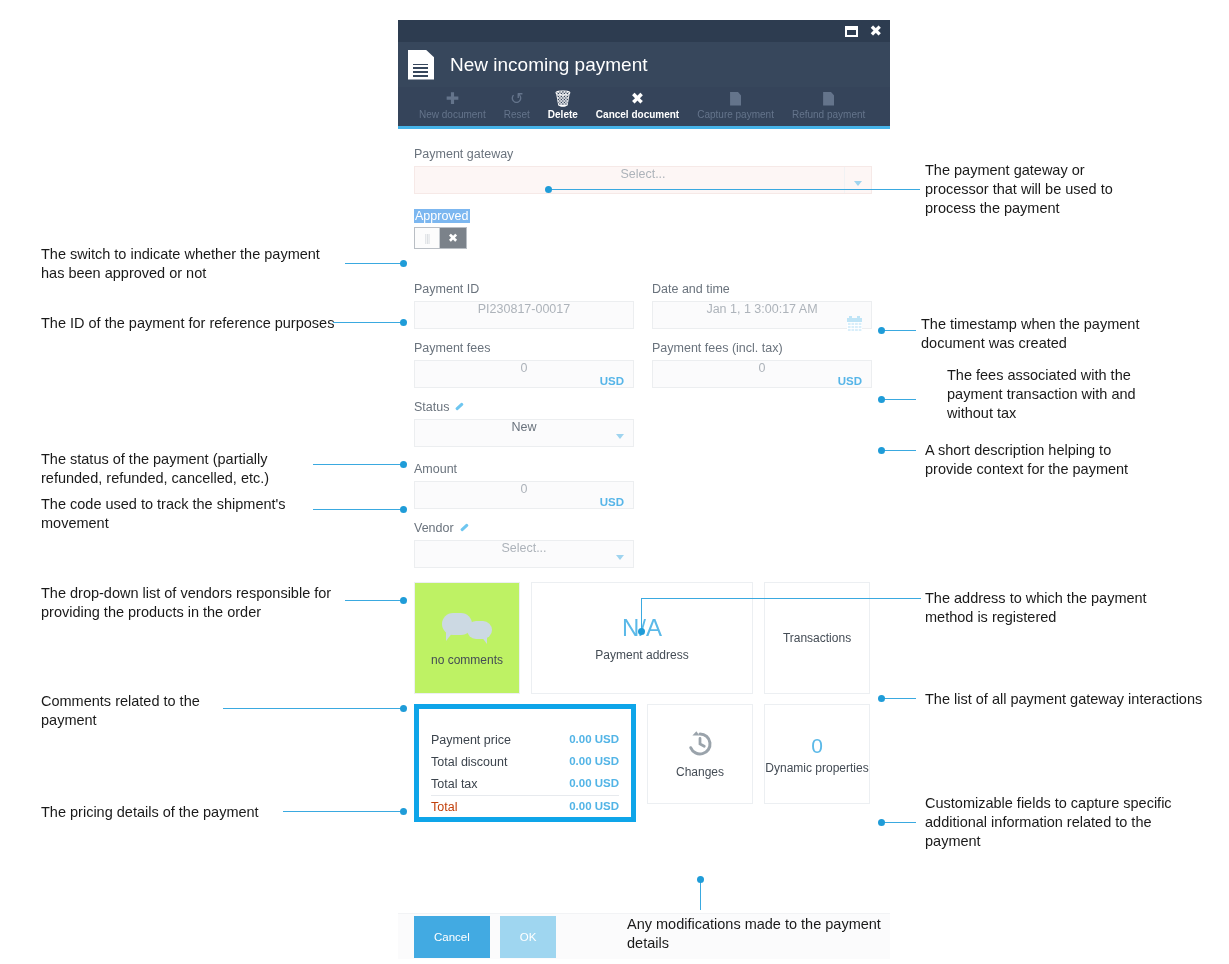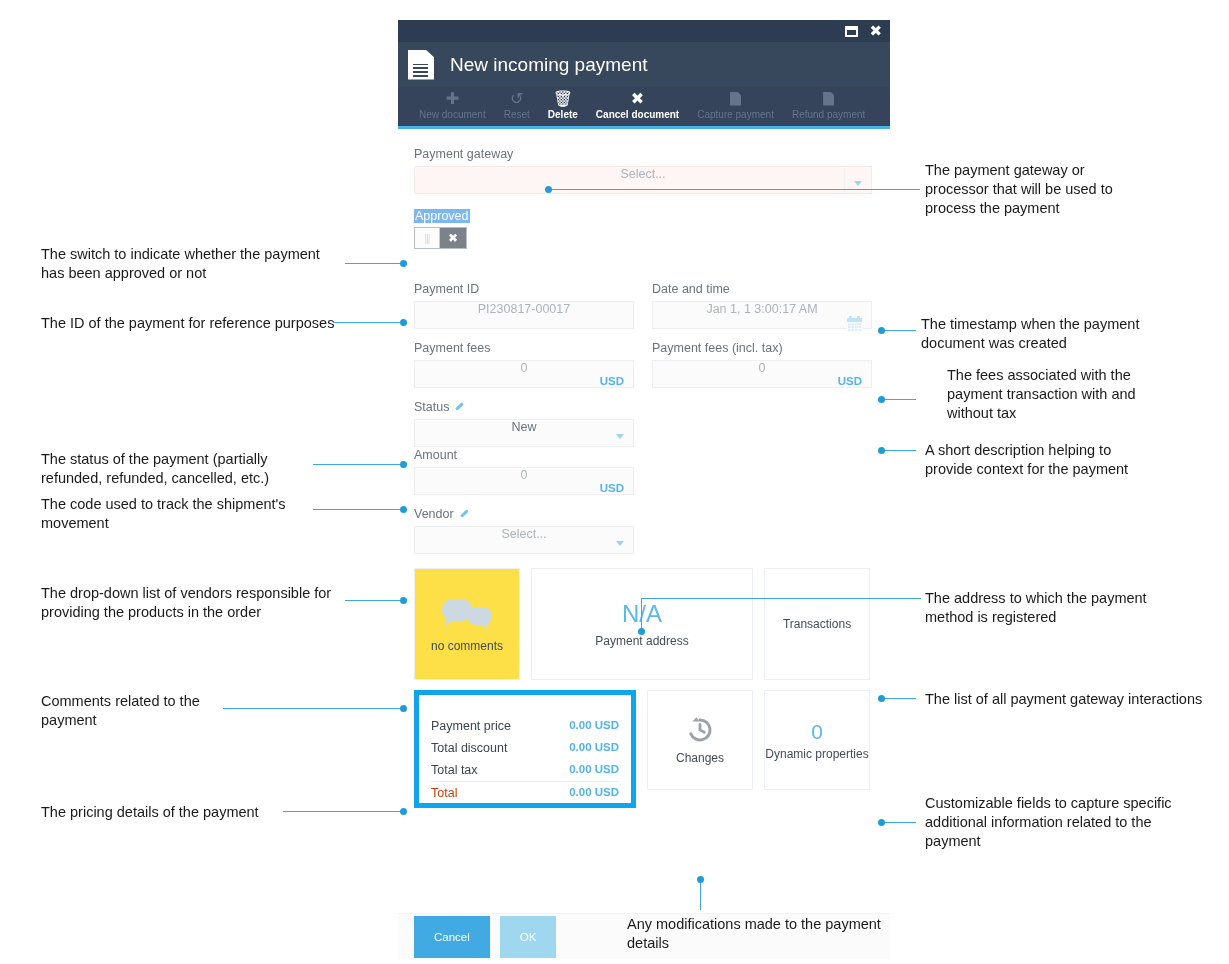--- a/index.html
+++ b/index.html
@@ -330,21 +330,21 @@
     box-sizing: border-box;
     display: flex;
     flex-direction: column;
     align-items: center;
     justify-content: center;
     background: #ffffff;
     cursor: pointer;
   }
   .tile-comments {
     width: 106px; height: 112px;
-    background: #fde047;
+    background: #bef264;
   }
   .tile-addr { width: 222px; height: 112px; }
   .tile-trans { width: 106px; height: 112px; }
   .tile-na {
     color: #5bb9e8;
     font-size: 24px;
     margin-bottom: 6px;
   }
   .tile-cap { font-size: 12px; color: #444c55; text-align:center; line-height:14px; }
   .bubbles {
@@ -530,21 +530,21 @@
         <div class="fld-label">Payment fees (incl. tax)</div>
         <div class="inp">
           <span>0</span>
           <span class="unit">USD</span>
         </div>
       </div>
     </div>
 
     <div class="row2 grp">
       <div class="col">
-        <div style="margin-bottom:1px;">
+        <div style="margin-bottom:15px;">
           <div class="fld-label">
             <span>Status</span>
             <span class="pencil"></span>
           </div>
           <div class="inp">
             <span style="color:#6a737d;">New</span>
             <span class="caret"></span>
           </div>
         </div>
         <div>

